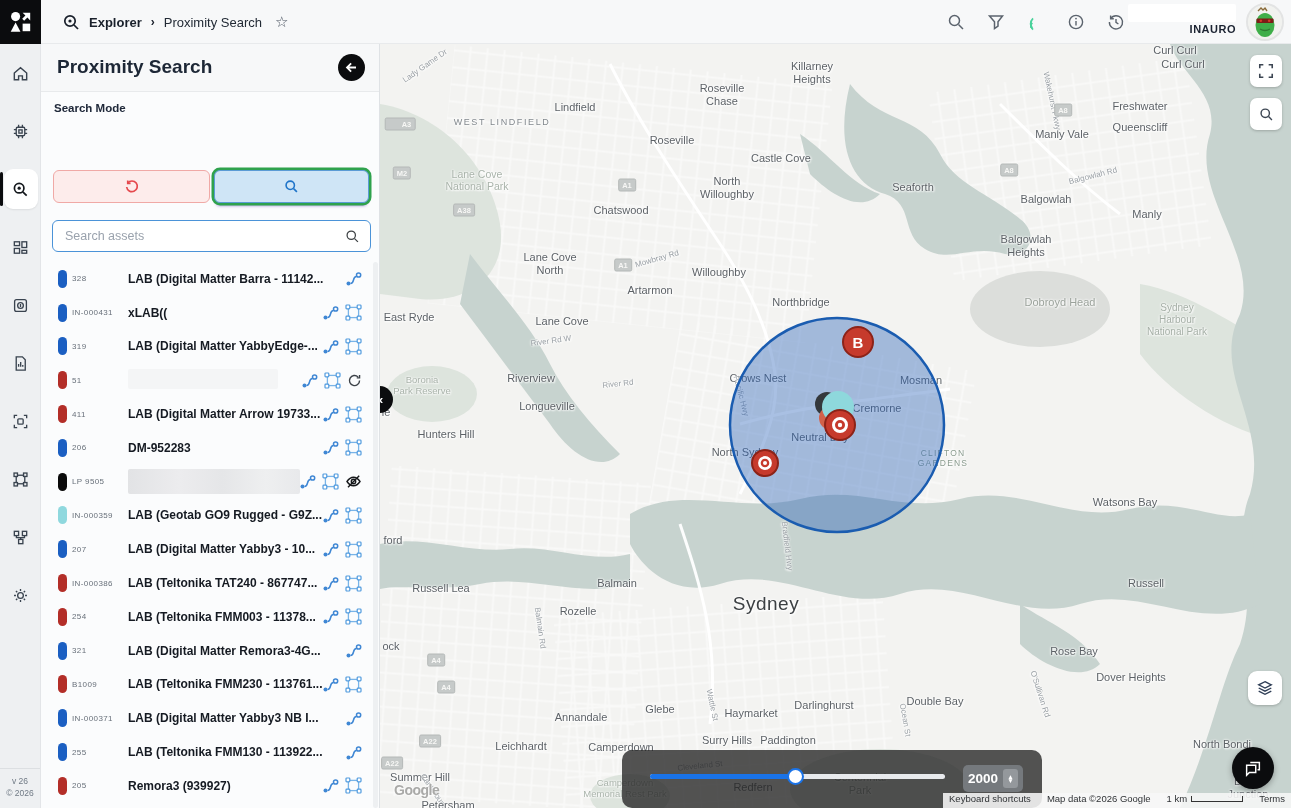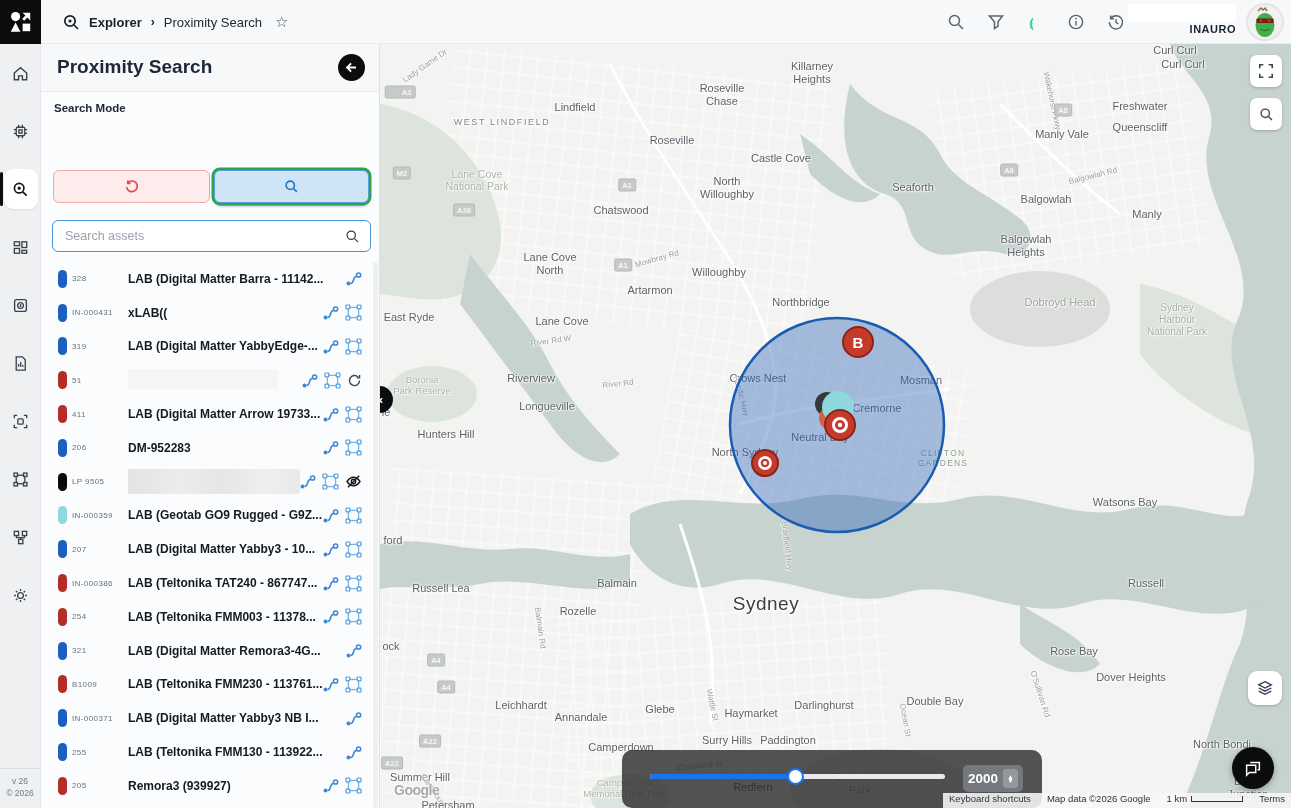--- a/index.html
+++ b/index.html
@@ -775,37 +775,37 @@
         <div class="map-label" style="left: 694px; top: 607px; font-size: 11px; color: rgb(93, 98, 103); transform: translate(-50%, -50%);">Rose Bay</div>
         <div class="map-label" style="left: 751px; top: 633px; font-size: 11px; color: rgb(93, 98, 103); transform: translate(-50%, -50%);">Dover Heights</div>
         <div class="map-label" style="left: 555px; top: 657px; font-size: 11px; color: rgb(93, 98, 103); transform: translate(-50%, -50%);">Double Bay</div>
         <div class="map-label" style="left: 660px; top: 650px; font-size: 8px; color: rgb(154, 160, 165); transform: translate(-50%, -50%) rotate(72deg);">O'Sullivan Rd</div>
         <div class="map-label" style="left: 444px; top: 661px; font-size: 11px; color: rgb(93, 98, 103); transform: translate(-50%, -50%);">Darlinghurst</div>
         <div class="map-label" style="left: 280px; top: 665px; font-size: 11px; color: rgb(93, 98, 103); transform: translate(-50%, -50%);">Glebe</div>
         <div class="map-label" style="left: 332px; top: 661px; font-size: 8px; color: rgb(154, 160, 165); transform: translate(-50%, -50%) rotate(78deg);">Wattle St</div>
         <div class="map-label" style="left: 371px; top: 669px; font-size: 11px; color: rgb(93, 98, 103); transform: translate(-50%, -50%);">Haymarket</div>
         <div class="map-label" style="left: 525px; top: 676px; font-size: 8px; color: rgb(154, 160, 165); transform: translate(-50%, -50%) rotate(80deg);">Ocean St</div>
         <div class="map-label" style="left: 201px; top: 673px; font-size: 11px; color: rgb(93, 98, 103); transform: translate(-50%, -50%);">Annandale</div>
-        <div class="map-label" style="left: 141px; top: 661px; font-size: 11px; color: rgb(93, 98, 103); transform: translate(-50%, -50%);">Leichhardt</div>
+        <div class="map-label" style="left: 141px; top: 702px; font-size: 11px; color: rgb(93, 98, 103); transform: translate(-50%, -50%);">Leichhardt</div>
         <div class="map-label" style="left: 347px; top: 696px; font-size: 11px; color: rgb(93, 98, 103); transform: translate(-50%, -50%);">Surry Hills</div>
         <div class="map-label" style="left: 408px; top: 696px; font-size: 11px; color: rgb(93, 98, 103); transform: translate(-50%, -50%);">Paddington</div>
         <div class="map-label" style="left: 842px; top: 700px; font-size: 11px; color: rgb(93, 98, 103); transform: translate(-50%, -50%);">North Bondi</div>
         <div class="map-label" style="left: 241px; top: 703px; font-size: 11px; color: rgb(93, 98, 103); transform: translate(-50%, -50%);">Camperdown</div>
         <div class="map-label" style="left: 872px; top: 721px; font-size: 11px; color: rgb(93, 98, 103); transform: translate(-50%, -50%);">Bondi Beach</div>
         <div class="map-label" style="left: 480px; top: 740px; font-size: 11px; color: rgb(143, 153, 148); transform: translate(-50%, -50%);">Centennial
 Park</div>
         <div class="map-label" style="left: 40px; top: 733px; font-size: 11px; color: rgb(93, 98, 103); transform: translate(-50%, -50%);">Summer Hill</div>
         <div class="map-label" style="left: 320px; top: 722px; font-size: 8px; color: rgb(154, 160, 165); transform: translate(-50%, -50%) rotate(-6deg);">Cleveland St</div>
         <div class="map-label" style="left: 245px; top: 744px; font-size: 9.5px; color: rgb(169, 179, 170); transform: translate(-50%, -50%);">Camperdown
 Memorial Rest Park</div>
         <div class="map-label" style="left: 373px; top: 743px; font-size: 11px; color: rgb(93, 98, 103); transform: translate(-50%, -50%);">Redfern</div>
         <div class="map-label" style="left: 868px; top: 744px; font-size: 11px; color: rgb(93, 98, 103); transform: translate(-50%, -50%);">Bondi Junction</div>
         <div class="map-label" style="left: 57px; top: 752px; font-size: 8px; color: rgb(154, 160, 165); transform: translate(-50%, -50%) rotate(55deg);">Canterbury Rd</div>
         <div class="map-label" style="left: 68px; top: 761px; font-size: 11px; color: rgb(93, 98, 103); transform: translate(-50%, -50%);">Petersham</div>
-        <div class="badge" style="left: 20px; top: 48px; padding-left: 16px;">A3</div>
+        <div class="badge" style="left: 20px; top: 80px; padding-left: 16px;">A3</div>
         <div class="badge" style="left: 22px; top: 129px;">M2</div>
         <div class="badge" style="left: 84px; top: 166px;">A38</div>
         <div class="badge" style="left: 247px; top: 141px;">A1</div>
         <div class="badge" style="left: 243px; top: 221px;">A1</div>
         <div class="badge" style="left: 683px; top: 66px;">A8</div>
         <div class="badge" style="left: 629px; top: 126px;">A8</div>
         <div class="badge" style="left: 56px; top: 616px;">A4</div>
         <div class="badge" style="left: 66px; top: 643px;">A4</div>
         <div class="badge" style="left: 50px; top: 697px;">A22</div>
         <div class="badge" style="left: 12px; top: 719px;">A22</div>

